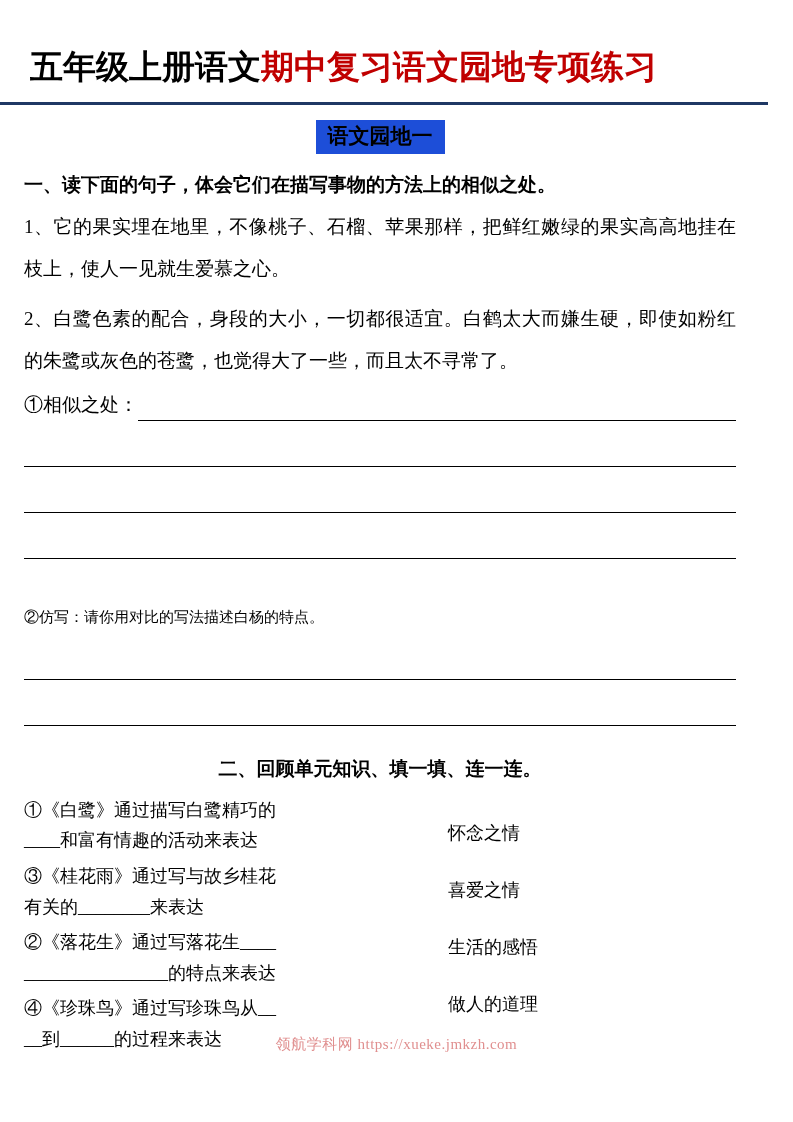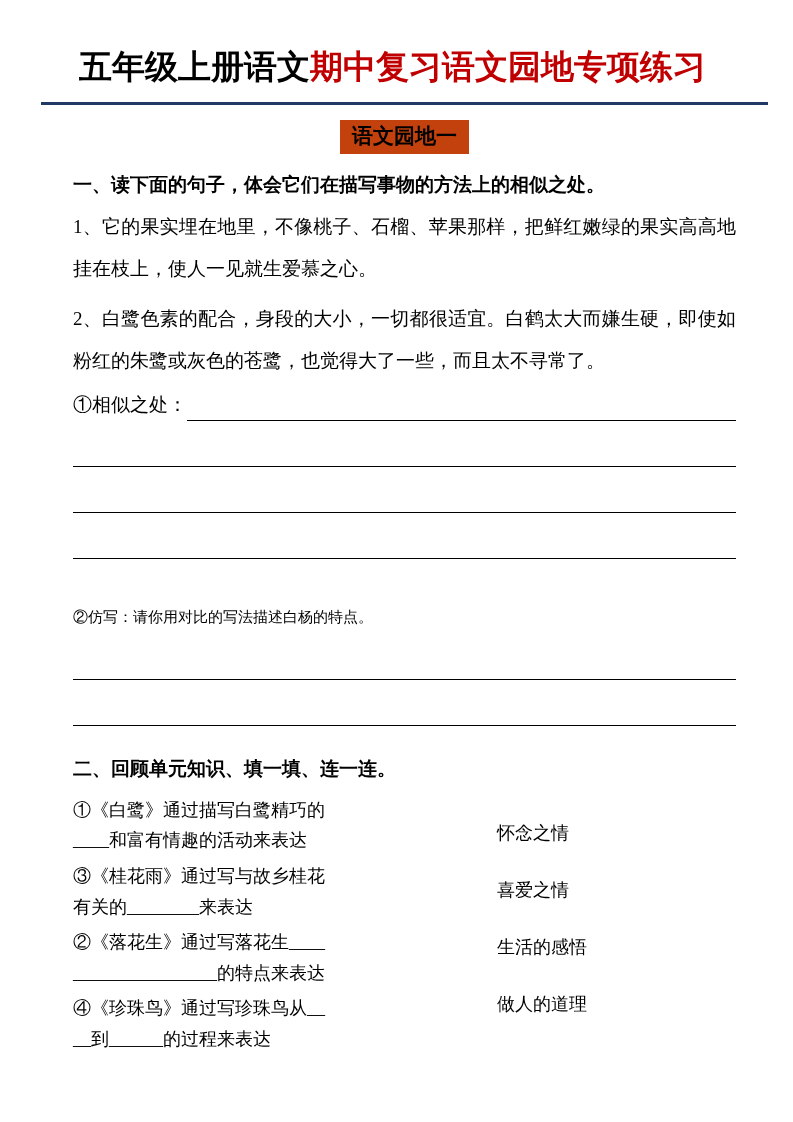--- a/index.html
+++ b/index.html
@@ -4,21 +4,21 @@
 <style>
   html,body{margin:0;padding:0;background:#ffffff;}
   body{
     width:793px;height:1122px;
     font-family:"Liberation Serif","DejaVu Serif",serif;
     color:#000;
   }
   .page{
     box-sizing:border-box;
     width:793px;height:1080px;
-    padding:40px 57px 0 73px;
+    padding:40px 57px 0 24px;
     position:relative;
     overflow:hidden;
     background:#fff;
   }
   
   .title{
     margin:8px 0 0 6px;
     font-size:33px;
     font-weight:bold;
     white-space:nowrap;
@@ -26,21 +26,21 @@
   }
   .title .t-red{color:#c00000;}
   .rule{
     height:3px;
     background:#1f3864;
     margin:14px -32px 0 -32px;
   }
   .badge-row{text-align:center;margin:15px 0 10px 0;}
   .badge{
     display:inline-block;
-    background:#c2410c;
+    background:#1d4ed8;
     color:#000;
     font-size:21px;
     font-weight:bold;
     padding:3px 12px 4px 12px;
     line-height:1.3;
   }
   
   .s-heading{
     font-size:19px;
     font-weight:bold;
@@ -74,20 +74,21 @@
     font-size:15px;
     margin:46px 0 4px 0;
     line-height:1.7;
   }
   
   .s2-heading{
     font-size:19px;
     font-weight:bold;
     margin:28px 0 10px 0;
     line-height:1.6;
+    text-align:center;
   }
   .match{
     display:flex;
     flex-direction:row;
   }
   .match-left{width:400px;}
   .match-left p{
     margin:0 0 5px 0;
     font-size:18px;
     line-height:1.7;
@@ -161,14 +162,15 @@
 __到______的过程来表达</p>
     </div>
     <div class="match-right">
       <p>怀念之情</p>
       <p>喜爱之情</p>
       <p>生活的感悟</p>
       <p>做人的道理</p>
     </div>
   </div>
 
+  <div class="footer">领航学科网 https://xueke.jmkzh.com</div>
 
 </div>
 
 </body></html>

